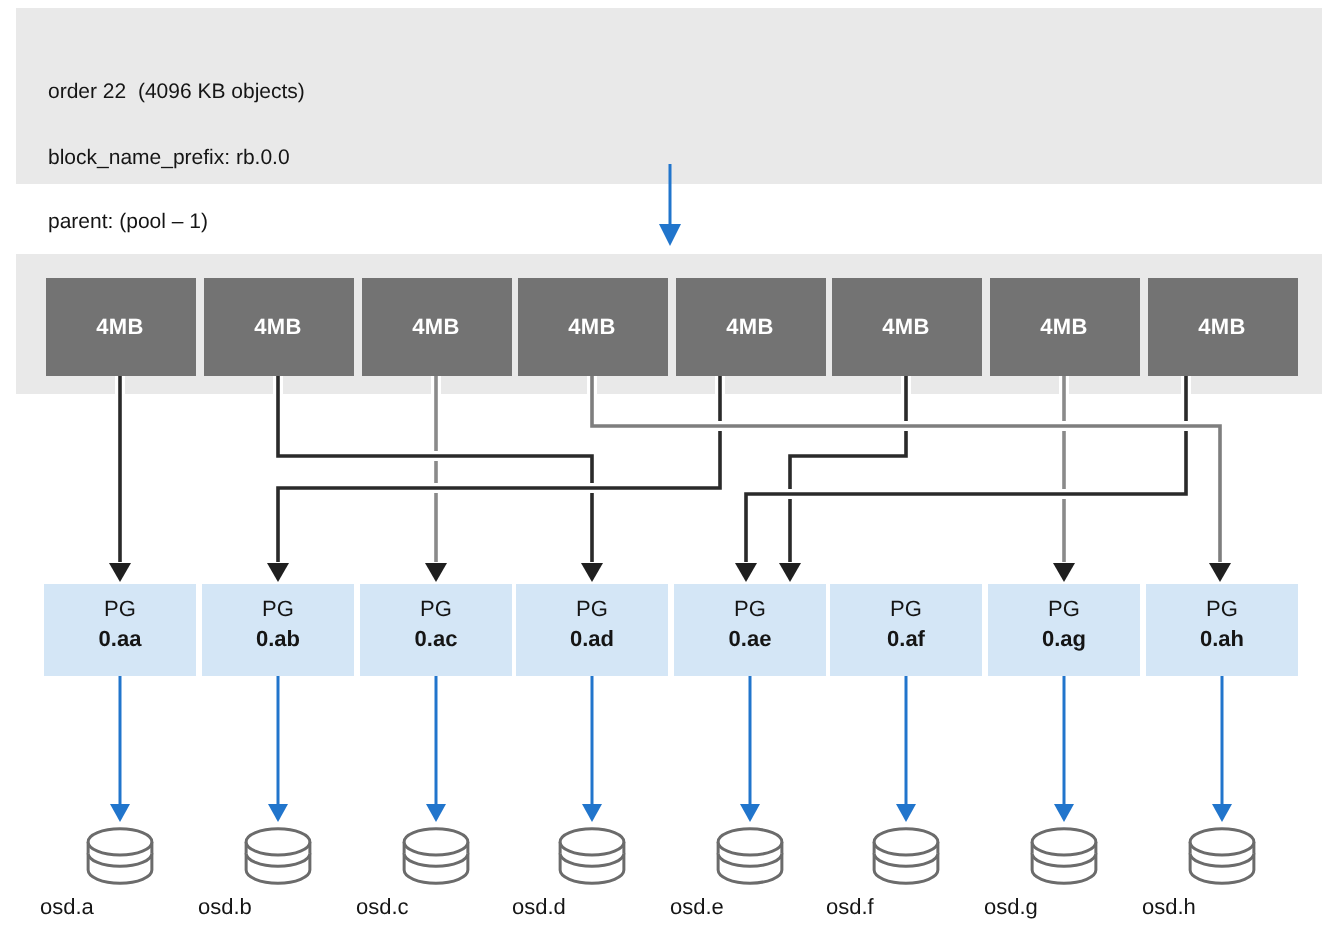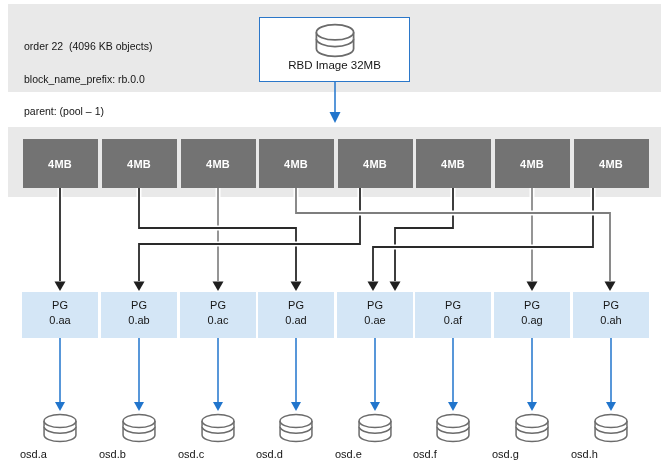--- a/index.html
+++ b/index.html
@@ -19,21 +19,21 @@
   .c0{--cx:60px}.c1{--cx:139px}.c2{--cx:218px}.c3{--cx:296px}
   .c4{--cx:375px}.c5{--cx:453px}.c6{--cx:532px}.c7{--cx:611px}
 
   .obj{position:absolute;top:139px;height:49px;width:75px;left:calc(var(--cx) - 37.5px);
        background:#737373;color:#fff;font-size:11px;font-weight:bold;letter-spacing:.2px;
        display:flex;align-items:center;justify-content:center;}
 
   .pg{position:absolute;top:292px;height:46px;width:76px;left:calc(var(--cx) - 38px);
       background:#d4e6f6;text-align:center;font-size:11px;}
   .pg-name{display:block;margin-top:7px;}
-  .pg-id{display:block;margin-top:3px;}
+  .pg-id{display:block;margin-top:3px;font-weight:bold;}
 
   .osd-icon{position:absolute;top:413px;left:calc(var(--cx) - 18px);}
   .osd-label{position:absolute;top:448px;width:80px;left:calc(var(--cx) - 40px);font-size:11px;}
 
   #wires{position:absolute;left:0;top:0;pointer-events:none;}
   .case{stroke:#fff;stroke-width:5;fill:none;}
   .lnk{stroke:#2a2a2a;stroke-width:1.8;fill:none;}
   .lnk.gray{stroke:#8a8a8a;}
   .lnk.mid{stroke:#7e7e7e;}
   .ah{fill:#1f1f1f;}
@@ -58,26 +58,20 @@
 
   <div id="top-band" class="band"></div>
   <div id="object-band" class="band"></div>
 
   <div id="info-panel">
     <div>order 22  (4096 KB objects)</div>
     <div>block_name_prefix: rb.0.0</div>
     <div>parent: (pool – 1)</div>
   </div>
 
-  <div id="rbd-box">
-    <svg width="42" height="35" viewBox="0 0 38 32">
-        <use href="#cyl-shape"></use>
-      </svg>
-    <span id="rbd-label">RBD Image 32MB</span>
-  </div>
 
   <div class="obj c0">4MB</div>
   <div class="obj c1">4MB</div>
   <div class="obj c2">4MB</div>
   <div class="obj c3">4MB</div>
   <div class="obj c4">4MB</div>
   <div class="obj c5">4MB</div>
   <div class="obj c6">4MB</div>
   <div class="obj c7">4MB</div>
 

